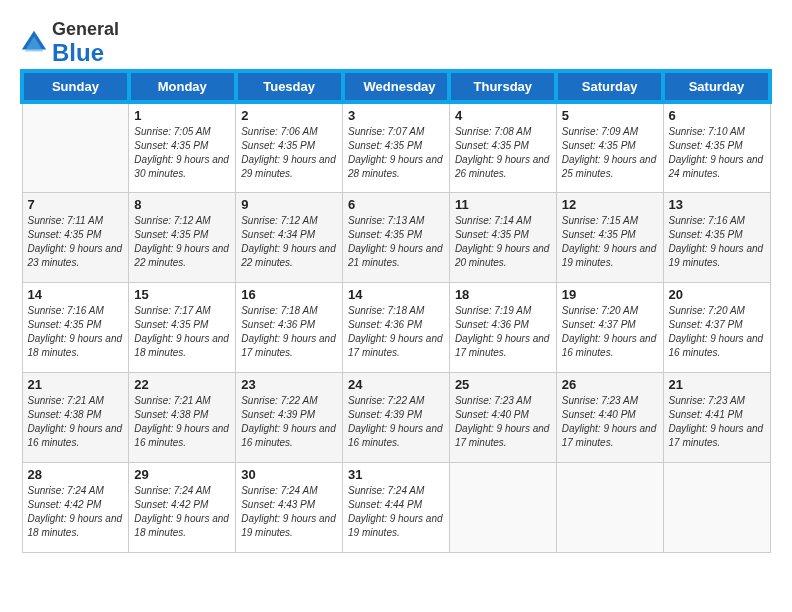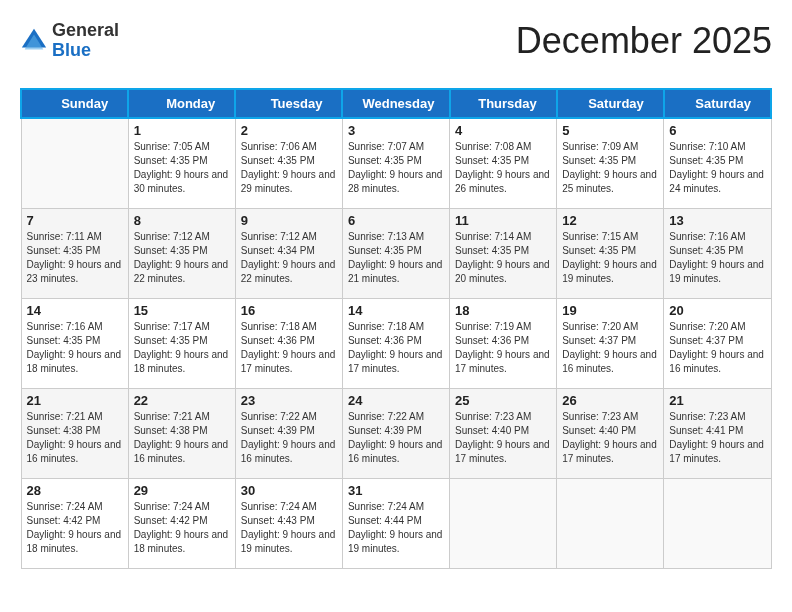--- a/index.html
+++ b/index.html
@@ -6,41 +6,41 @@
     body {
       font-family: Arial, sans-serif;
       background: #fff;
       width: 792px;
       min-height: 612px;
       padding: 20px;
     }
     .header {
       display: flex;
       justify-content: space-between;
-      align-items: center;
-      margin-bottom: 26px;
+      align-items: flex-end;
+      margin-bottom: 3px;
       gap: 40px;
     }
     .logo {
       display: flex;
       align-items: center;
       gap: 4px;
     }
     .logo-text {
       display: flex;
       flex-direction: column;
       line-height: 1.1;
     }
     .logo-general {
       font-size: 18px;
       font-weight: bold;
       color: #333;
     }
     .logo-blue {
-      font-size: 18px;
+      font-size: 24px;
       font-weight: bold;
       color: #1a6fc4;
     }
     .logo-icon {
       width: 28px;
       height: 28px;
     }
     .title-block {
       text-align: right;
     }
@@ -57,22 +57,22 @@
       width: 100%;
       border-collapse: collapse;
       table-layout: fixed;
     }
     thead th {
       background: #1a6fc4;
       color: #fff;
       font-size: 13px;
       font-weight: bold;
       padding: 6px 19px;
-      text-align: right;
-      border: 2px solid #0ea5e9;
+      text-align: center;
+      border: 4px solid #0ea5e9;
     }
     tbody td {
       border: 1px solid #ccc;
       vertical-align: top;
       padding: 4px 5px;
       font-size: 10.5px;
       color: #333;
       height: 90px;
       background: #fff;
     }
@@ -83,41 +83,41 @@
       font-size: 13px;
       font-weight: bold;
       color: #222;
       display: block;
       margin-bottom: 2px;
     }
     .cell-info {
       font-size: 10px;
       line-height: 1.4;
       color: #333;
+      font-style: italic;
     }
     td.empty {
       background: #f9f9f9;
     }
   </style>
 </head>
 <body>
 
 <div class="header">
   <div class="logo">
     <svg class="logo-icon" viewBox="0 0 30 30" xmlns="http://www.w3.org/2000/svg">
       <polygon points="15,2 28,22 2,22" fill="#1a6fc4"></polygon>
       <polygon points="15,8 25,24 5,24" fill="#5aaee8" opacity="0.6"></polygon>
     </svg>
     <div class="logo-text">
       <span class="logo-general">General</span>
       <span class="logo-blue">Blue</span>
     </div>
   </div>
   <div class="title-block">
-    <div class="month-title">December 2025</div>
   </div>
 </div>
 
 <table>
   <thead>
     <tr id="header-row">
         <th>Sunday</th>
         <th>Monday</th>
         <th>Tuesday</th>
         <th>Wednesday</th>

